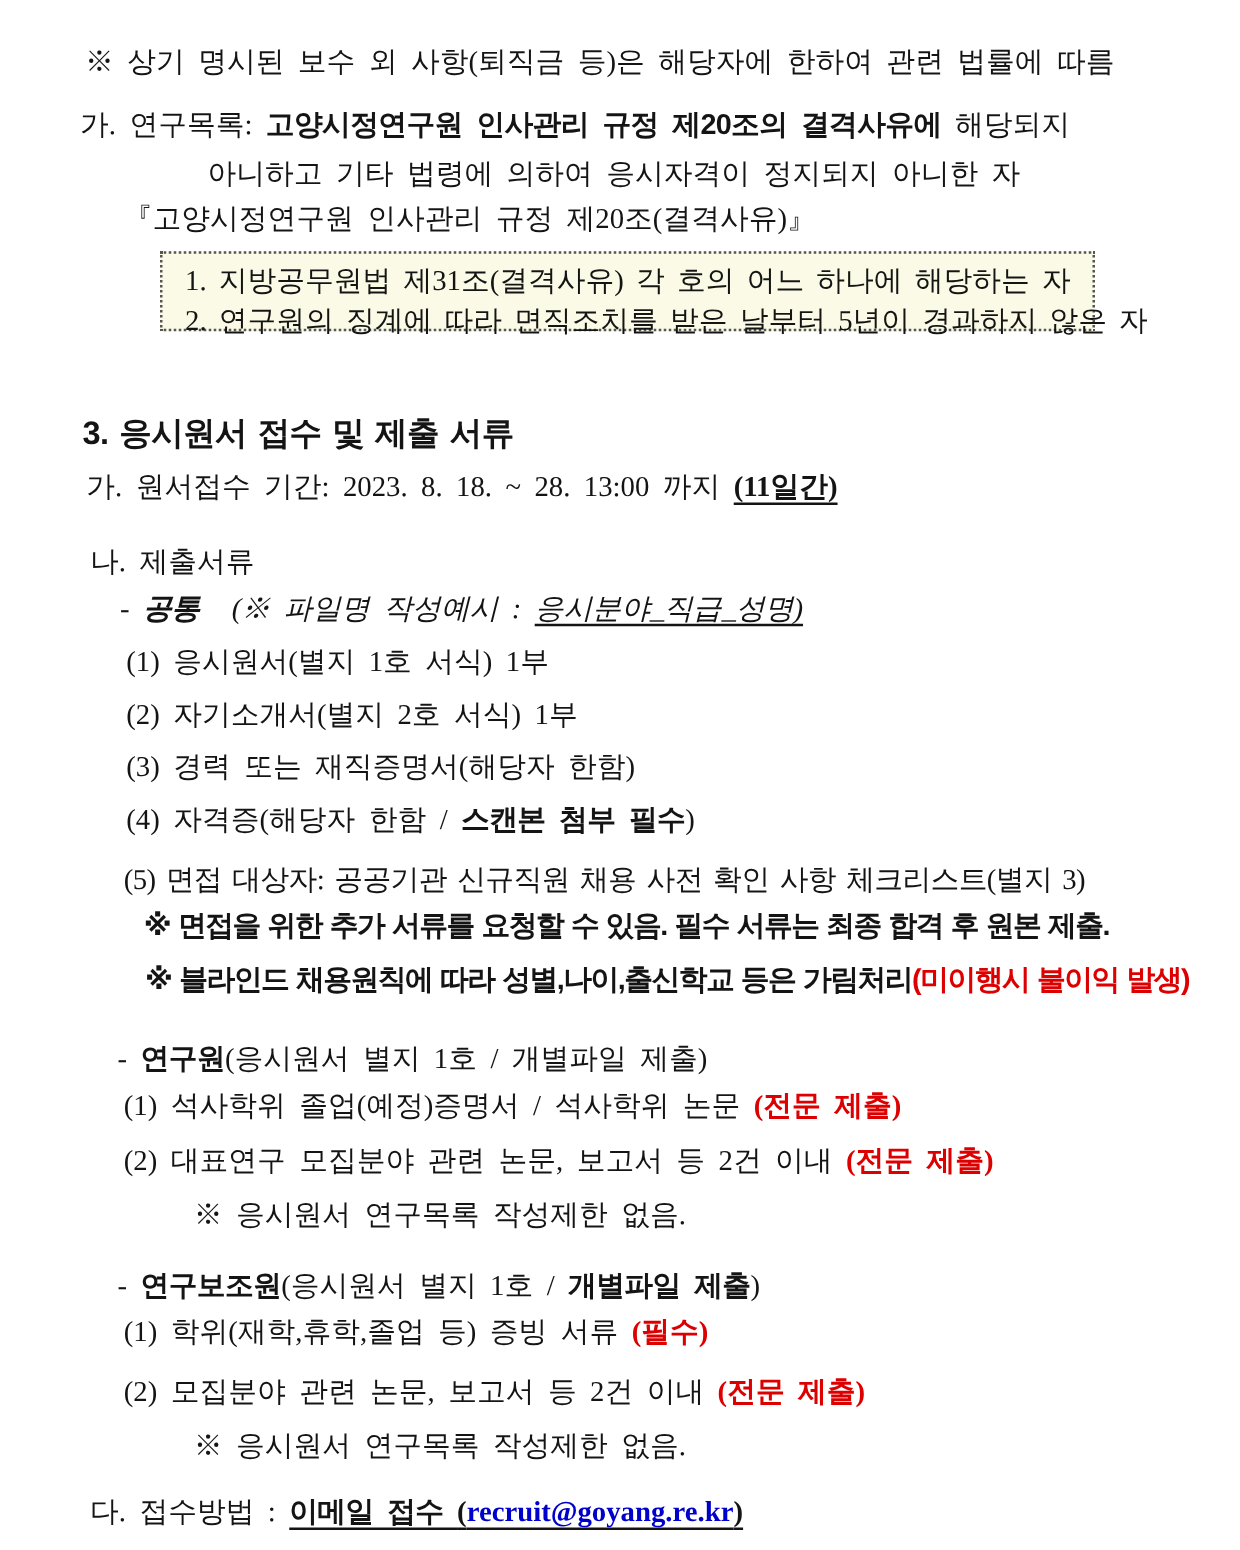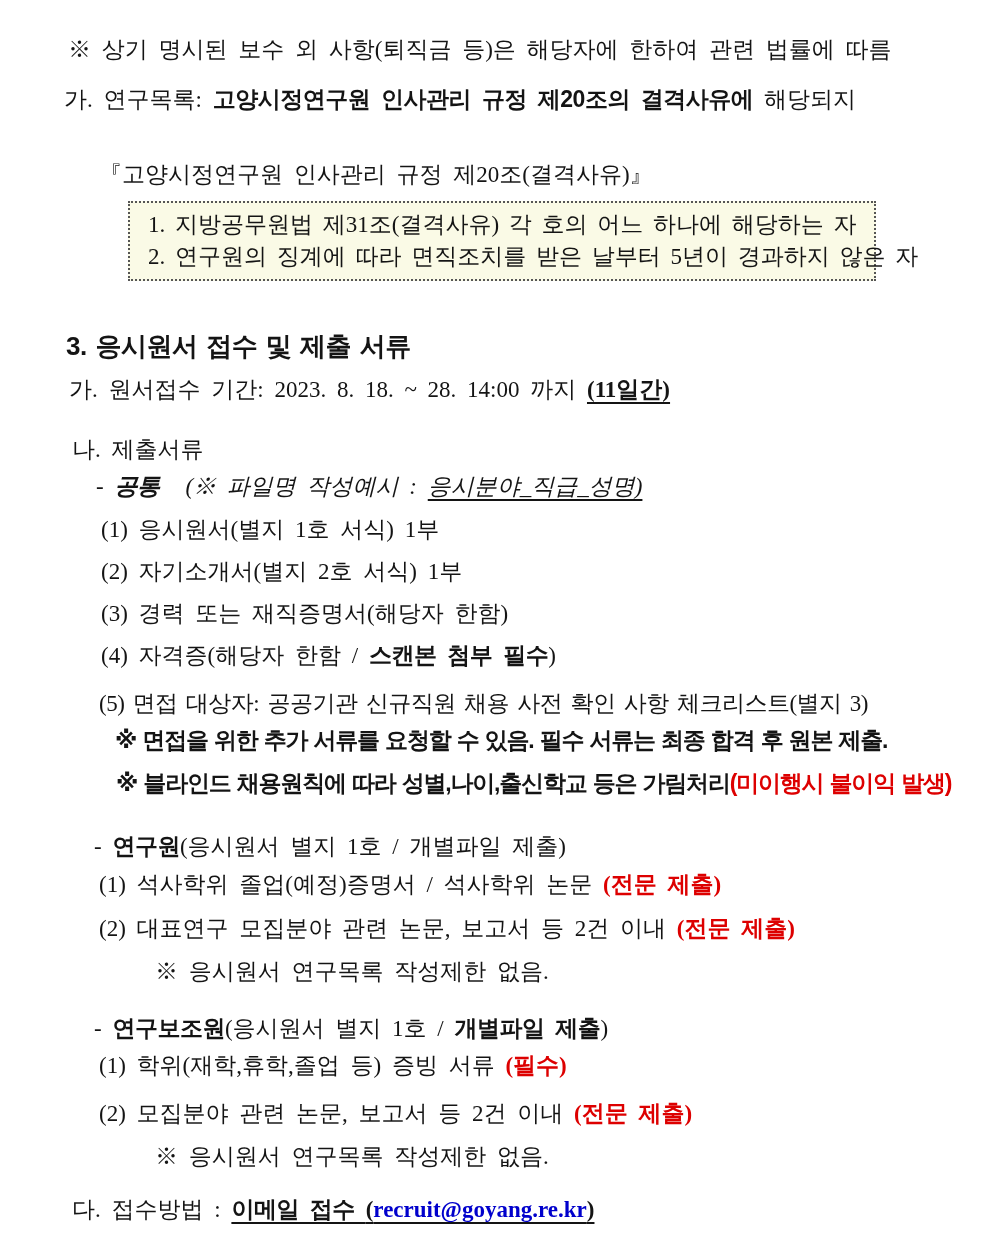--- a/index.html
+++ b/index.html
@@ -44,21 +44,21 @@
   .title {
     font-family:"Liberation Sans","DejaVu Sans",sans-serif;
     font-weight:800;
     font-size:26px;
     letter-spacing:-0.5px;
     word-spacing:2px;
   }
   .rulebox {
     position:absolute;
     left:128px; top:201px;
-    width:748px; height:80px;
+    width:748px; height:64px;
     background:#fafae6;
     border:2px dotted #555555;
     padding:6px 0 0 18px;
   }
   .rulebox .bi {
     font-size:23px;
     line-height:32px;
     word-spacing:4px;
     white-space:nowrap;
   }
@@ -70,35 +70,38 @@
 
 <div class="page">
 
   <div class="ln" style="left:68px; top:36px;">
     <span>※ 상기 명시된 보수 외 사항(퇴직금 등)은 해당자에 한하여 관련 법률에 따름</span>
   </div>
 
   <div class="ln" style="left:64px; top:86px;">
     <span>가. 연구목록: </span><span class="g">고양시정연구원 인사관리 규정 제20조의 결격사유에</span><span> 해당되지</span>
   </div>
+  <div class="ln" style="left:166px; top:125px;">
+    <span>아니하고 기타 법령에 의하여 응시자격이 정지되지 아니한 자</span>
+  </div>
   <div class="ln" style="left:99px; top:161px;text-align:right;">
     <span>『고양시정연구원 인사관리 규정 제20조(결격사유)』</span>
   </div>
 
   <div class="rulebox">
     <div class="bi">1. 지방공무원법 제31조(결격사유) 각 호의 어느 하나에 해당하는 자</div>
     <div class="bi">2. 연구원의 징계에 따라 면직조치를 받은 날부터 5년이 경과하지 않은 자</div>
   </div>
 
   <div class="ln title" style="left:66px; top:331px;">
     <span>3. 응시원서 접수 및 제출 서류</span>
   </div>
 
   <div class="ln" style="left:69px; top:376px;">
-    <span>가. 원서접수 기간: 2023. 8. 18. ~ 28. 14:00 까지 </span><span class="bold-serif u2">(11일간)</span>
+    <span>가. 원서접수 기간: 2023. 8. 18. ~ 28. 13:00 까지 </span><span class="bold-serif u2">(11일간)</span>
   </div>
 
   <div class="ln" style="left:72px; top:436px;">
     <span>나. 제출서류</span>
   </div>
 
   <div class="ln" style="left:96px; top:473px;font-style:italic;">
     <span>- </span><span class="g">공통</span><span class="gap-l">(※ 파일명 작성예시 : </span><span class="u2">응시분야_직급_성명)</span>
   </div>
   <div class="ln" style="left:101px; top:516px;">

